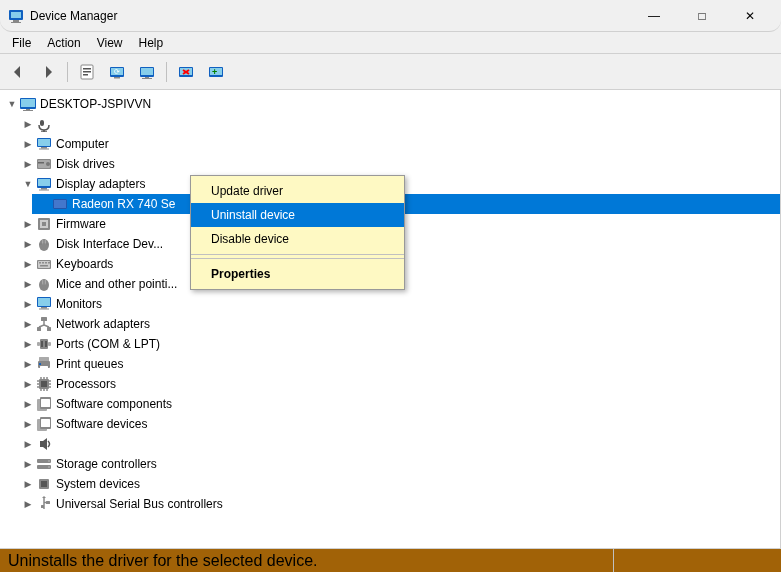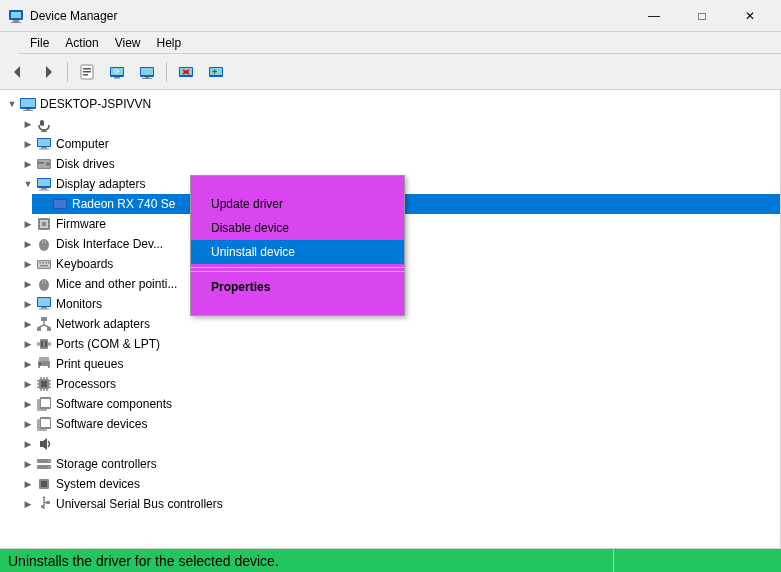--- a/index.html
+++ b/index.html
@@ -14,20 +14,21 @@
 
     
     .title-bar {
       background: #f0f0f0;
       height: 32px;
       display: flex;
       align-items: center;
       padding: 0 8px;
       border-bottom: 1px solid #d0d0d0;
       user-select: none;
+      border-radius: 12px;
     }
     .title-bar-icon {
       width: 16px;
       height: 16px;
       margin-right: 6px;
       display: flex;
       align-items: center;
       justify-content: center;
     }
     .title-bar-text {
@@ -52,21 +53,20 @@
     }
 
     
     .menu-bar {
       background: #f0f0f0;
       height: 22px;
       display: flex;
       align-items: center;
       padding: 0 4px;
       border-bottom: 1px solid #d0d0d0;
-      margin-left: 18px;
     }
     .menu-item {
       padding: 2px 8px;
       cursor: pointer;
       font-size: 12px;
       height: 100%;
       display: flex;
       align-items: center;
     }
 
@@ -147,25 +147,25 @@
     }
     .indent1 { margin-left: 16px; }
     .indent2 { margin-left: 32px; }
 
     
     .context-menu {
       position: absolute;
       top: 85px;
       left: 190px;
       width: 215px;
-      background: #d946ef;
+      background: #fef9c3;
       border: 1px solid #999;
       box-shadow: 2px 2px 5px rgba(0,0,0,0.3);
       z-index: 100;
-      padding: 16px 0;
+      padding: 3px 0;
     }
     .ctx-item {
       padding: 5px 20px;
       cursor: pointer;
       font-size: 12px;
       color: #000;
     }
     .ctx-item.active {
       background: #0078d7;
       color: white;
@@ -175,26 +175,26 @@
     }
     .ctx-separator {
       height: 1px;
       background: #c0c0c0;
       margin: 3px 0;
     }
 
     
     .status-bar {
       height: 24px;
-      background: #22c55e;
+      background: #a16207;
       border-top: 1px solid #d0d0d0;
       display: flex;
       align-items: center;
       padding: 0 8px;
-      font-size: 14px;
+      font-size: 16px;
     }
     .status-text { flex: 1; }
     .status-pane {
       width: 160px;
       height: 100%;
       border-left: 1px solid #c0c0c0;
     }
 
     
     .icon-computer { color: #1060c0; }
@@ -560,22 +560,22 @@
           <rect x="5" y="9" width="3" height="3" rx="0.5" fill="#888"></rect>
           <line x1="8" y1="6.5" x2="12" y2="6.5" stroke="#888" stroke-width="1.5"></line>
           <line x1="8" y1="10.5" x2="6.5" y2="10.5" stroke="#888" stroke-width="1.5"></line>
         </svg>
       </div>
       <span>Universal Serial Bus controllers</span>
     </div>
 
     <div class="context-menu">
       <div class="ctx-item">Update driver</div>
+      <div class="ctx-item active">Uninstall device</div>
       <div class="ctx-item">Disable device</div>
-      <div class="ctx-item active">Uninstall device</div>
       <div class="ctx-separator"></div>
       <div class="ctx-separator"></div>
       <div class="ctx-item bold">Properties</div>
     </div>
 
   </div>
 </div>
 
 <div class="status-bar">
   <span class="status-text">Uninstalls the driver for the selected device.</span>

